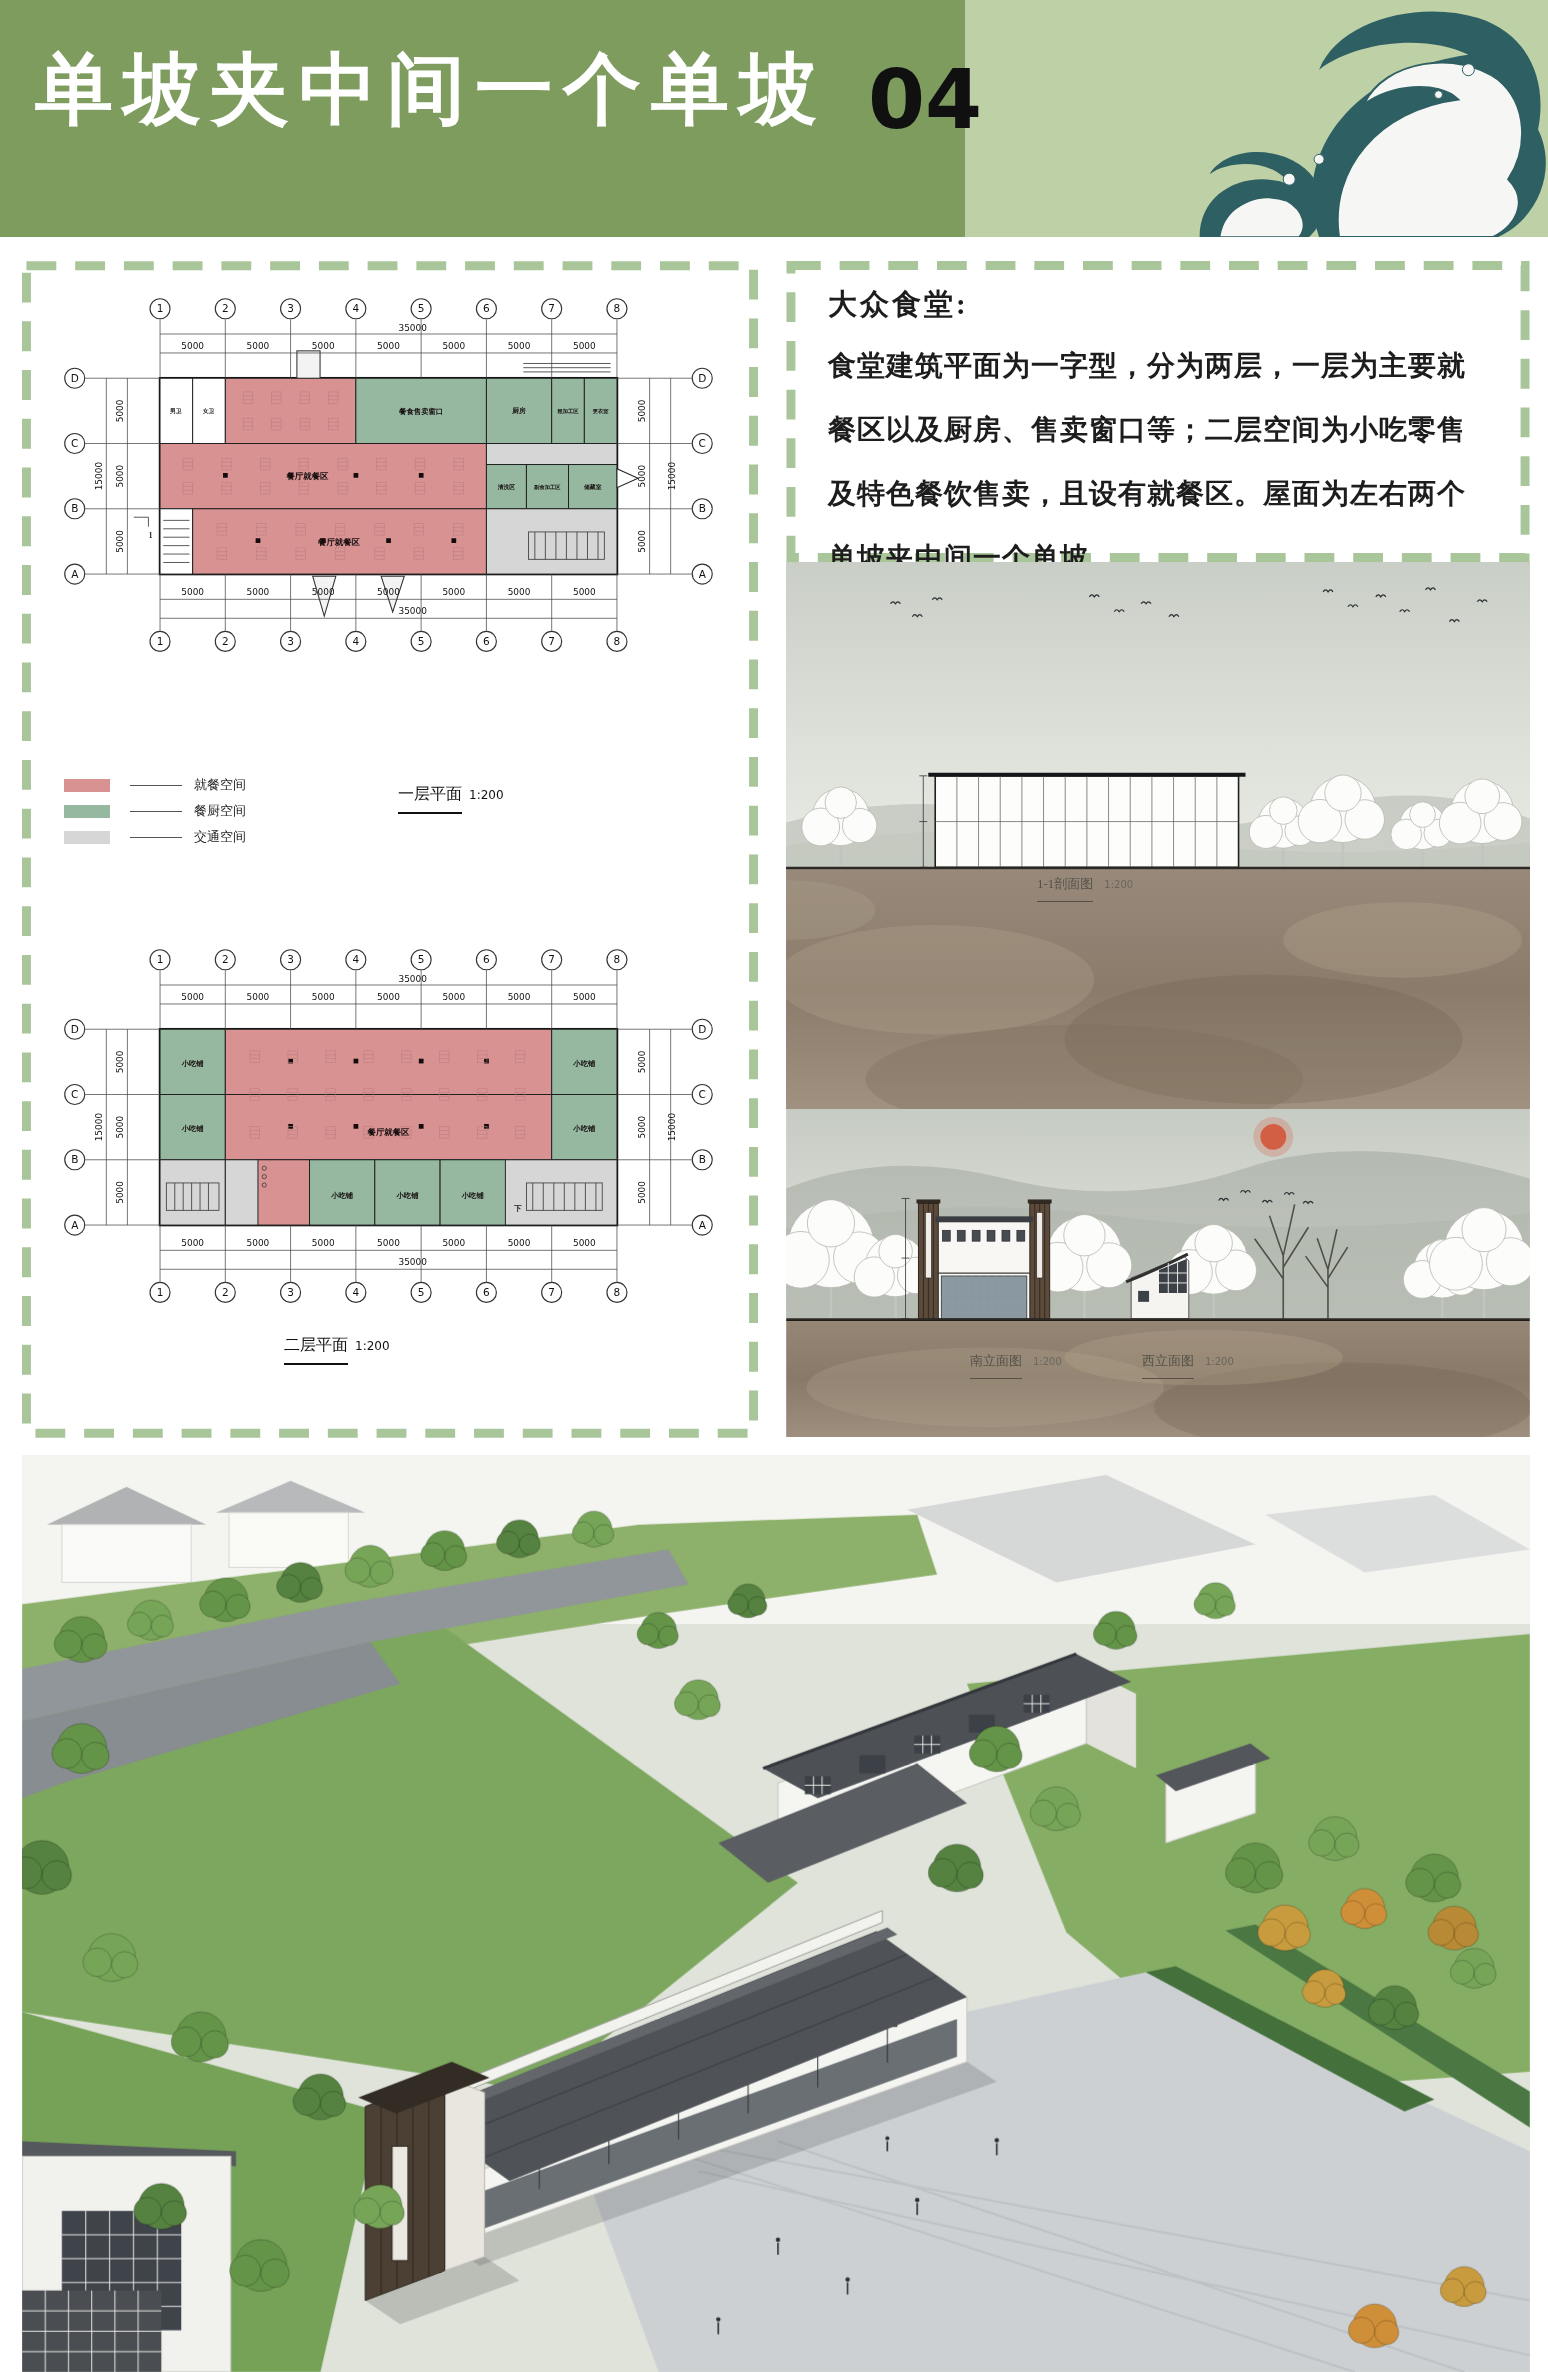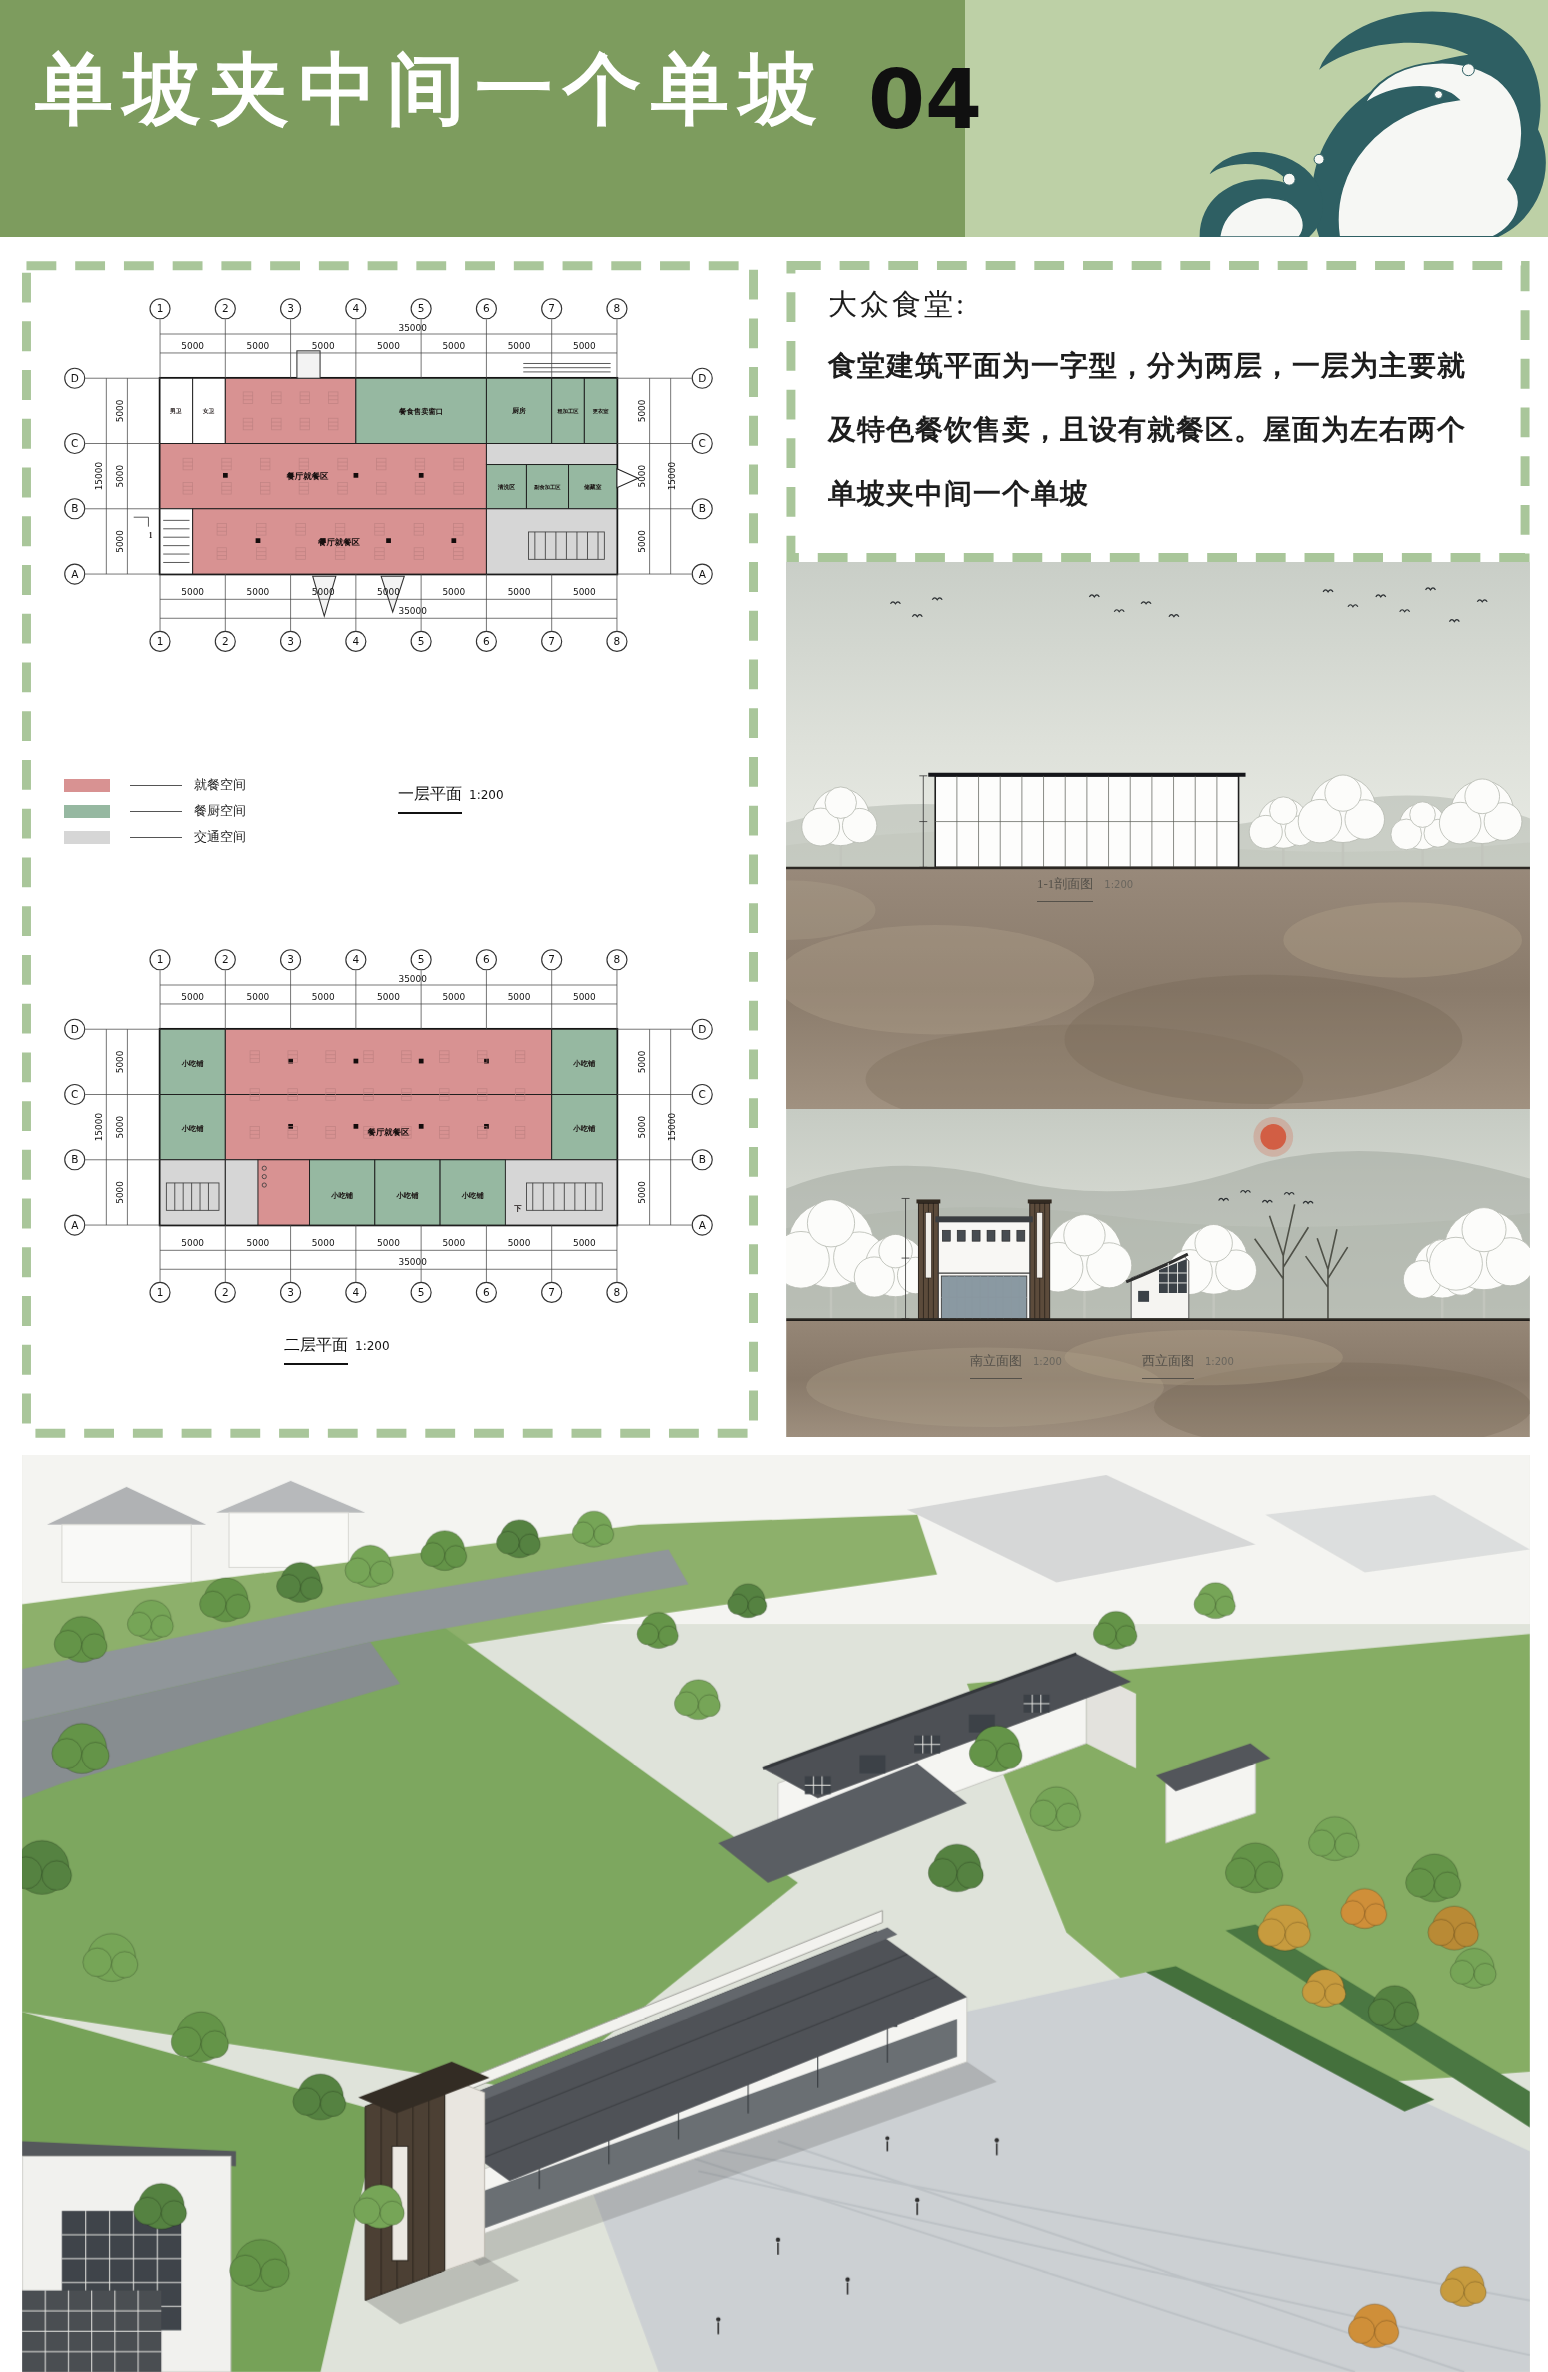--- a/index.html
+++ b/index.html
@@ -42,21 +42,21 @@
   .leg-line{width:52px;border-top:1.5px solid #555;margin:0 12px 0 20px;}
   .leg-label{font-size:13px;font-weight:normal;color:#222;}
   .plan-caption{position:absolute;color:#111;white-space:nowrap;}
   .cap-name{font-size:16px;font-weight:normal;border-bottom:2px solid #111;padding-bottom:10px;}
   .cap-scale{font-size:12px;margin-left:7px;font-family:"DejaVu Sans",sans-serif;}
   .render-caption{position:absolute;color:#55514a;white-space:nowrap;}
   .render-caption .cap-name{font-size:13px;color:#55514a;border-bottom:1.5px solid #55514a;}
   .render-caption .cap-scale{font-size:10px;color:#6a665e;}
   
   .desc{position:absolute;left:828px;top:285px;width:677px;color:#1d1d1d;}
-  .desc-heading{font-size:29px;letter-spacing:3px;margin-bottom:22px;font-weight:normal;}
+  .desc-heading{font-size:29px;letter-spacing:3px;margin-bottom:22px;font-weight:bold;}
   .desc-line{font-size:28px;letter-spacing:1px;margin-bottom:26px;font-weight:bold;}
   
   .render-svg{position:absolute;background:#dfe2db;}
   .bird{stroke:#2c3033;stroke-width:1.2;fill:none;}
   .wcrown{fill:#fcfcfa;stroke:#b5b8b0;stroke-width:0.8;}
   .wtrunk{stroke:#c2c5bd;stroke-width:2.5;}
   .bare{stroke:#4f5148;stroke-width:1.6;fill:none;}
   .grid-ln{stroke:#3d4246;stroke-width:0.8;fill:none;}
   .mull .grid-ln{stroke:#565a52;stroke-width:0.7;}
   .slat .grid-ln{stroke:rgba(0,0,0,0.45);stroke-width:1;}
@@ -626,20 +626,21 @@
   <div class="plan-caption" style="left:284px;top:1335px">
     <span class="cap-name">二层平面</span><span class="cap-scale">1:200</span>
   </div>
 
   <svg class="dash-svg" style="left:786px;top:261px" width="744" height="301" viewBox="0 0 748 303">
     <rect class="dash-rect" x="4.5" y="4.5" width="739" height="294"></rect>
   </svg>
   <div class="desc">
     <div class="desc-heading">大众食堂:</div>
     <div class="desc-line">食堂建筑平面为一字型，分为两层，一层为主要就</div>
+    <div class="desc-line">餐区以及厨房、售卖窗口等；二层空间为小吃零售</div>
     <div class="desc-line">及特色餐饮售卖，且设有就餐区。屋面为左右两个</div>
     <div class="desc-line">单坡夹中间一个单坡</div>
   </div>
 
   <svg class="render-svg" style="left:786px;top:562px" width="744" height="547" viewBox="0 0 748 550">
     <defs>
       <linearGradient id="sky1" x1="0" y1="0" x2="0" y2="1">
         <stop offset="0" stop-color="#c9cec7"></stop>
           <stop offset="0.6" stop-color="#dee1da"></stop>
           <stop offset="1" stop-color="#e9ebe5"></stop>

